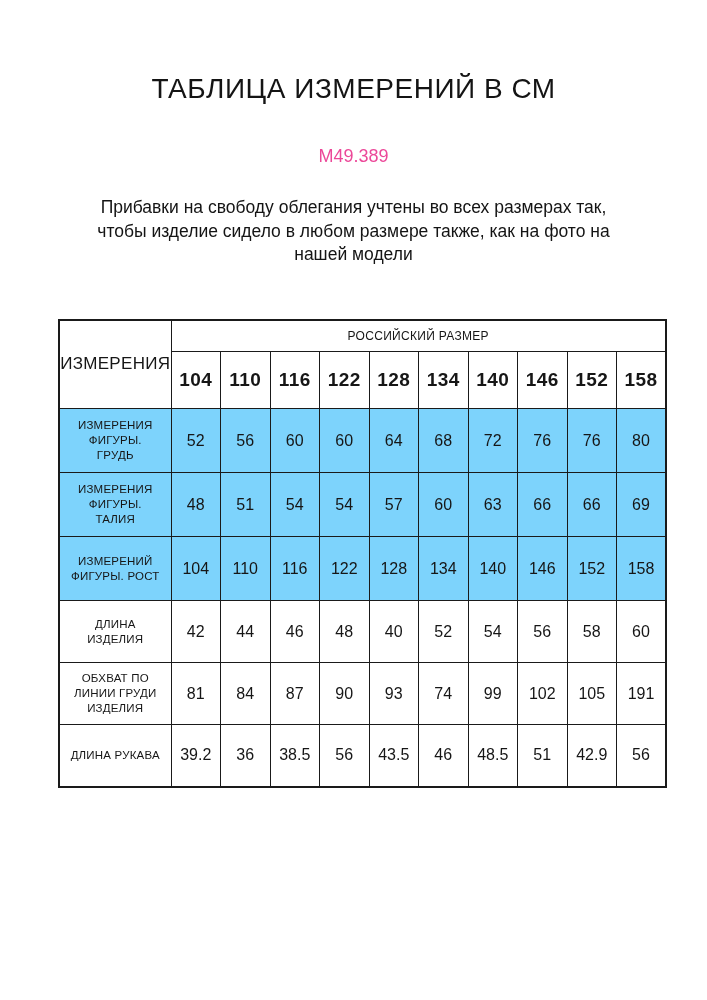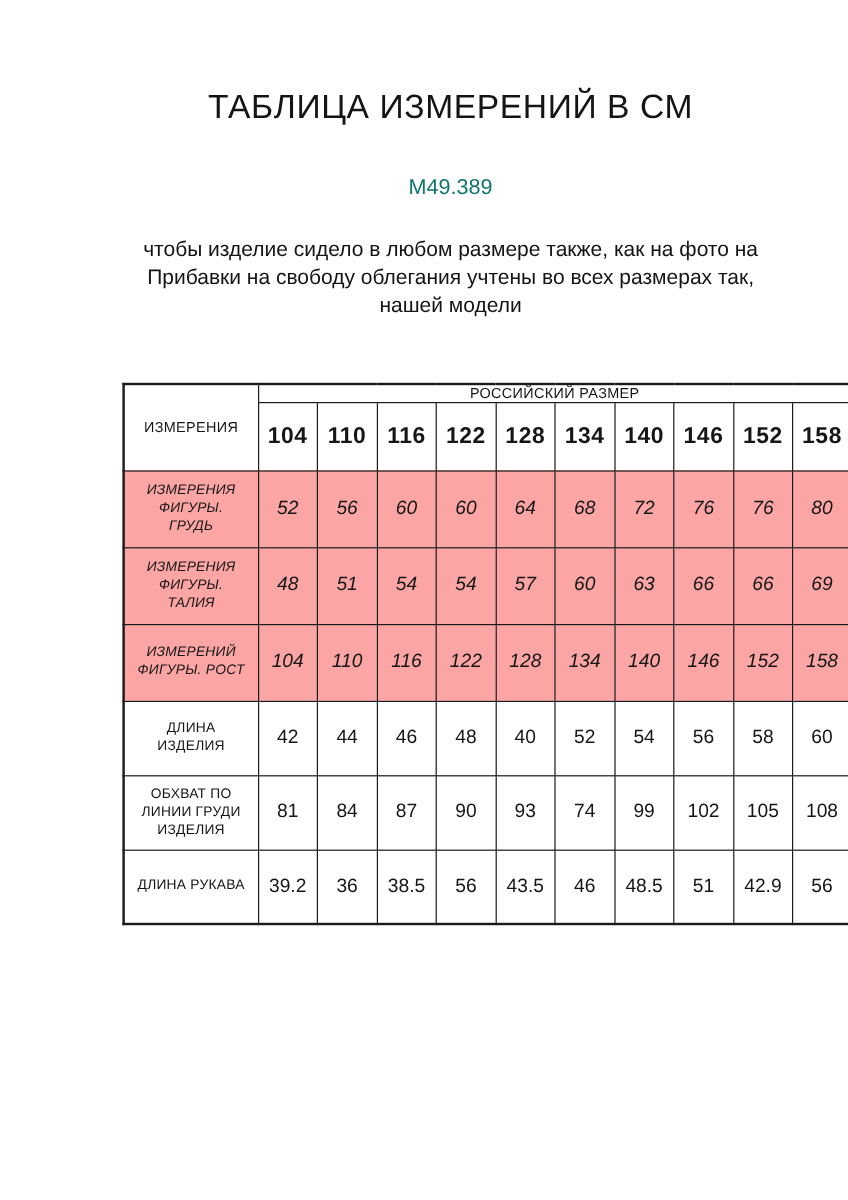--- a/index.html
+++ b/index.html
@@ -9,38 +9,37 @@
     font-family: "Liberation Sans", "DejaVu Sans", sans-serif;
     color: #101010;
     -webkit-font-smoothing: antialiased;
   }
   .page {
     position: relative;
     width: 707px;
     height: 1000px;
     background: #ffffff;
     overflow: hidden;
-    padding-left: 44px;
   }
   .doc-title {
     margin-top: 73px;
     text-align: center;
     font-size: 28px;
     font-weight: 400;
     letter-spacing: 0.5px;
     line-height: 1.15;
     color: #141414;
   }
   .model-code {
     margin-top: 41px;
     text-align: center;
     font-size: 18px;
     font-weight: 400;
     line-height: 21px;
-    color: #0f766e;
+    color: #ec4899;
   }
   .fit-note {
     margin-top: 29px;
     text-align: center;
     font-size: 17.5px;
     line-height: 23.5px;
     color: #141414;
   }
   table.size-table {
     margin: 52px 0 0 58px;
@@ -52,61 +51,60 @@
   table.size-table th,
   table.size-table td {
     border: 1.5px solid #1a1a1a;
     text-align: center;
     vertical-align: middle;
     font-weight: 400;
     color: #161616;
   }
   col.label-col { width: 112px; }
   .corner-header {
-    font-size: 12px;
+    font-size: 17px;
     letter-spacing: 0.3px;
   }
   .group-header {
-    height: 15px;
+    height: 32px;
     font-size: 12px;
     letter-spacing: 0.3px;
   }
   tr.size-row th {
     height: 57px;
     font-size: 19px;
     font-weight: 700;
     letter-spacing: 0.5px;
   }
   tbody tr { height: 64px; }
   tbody tr.product { height: 62px; }
   tbody th.row-label {
     font-size: 11.5px;
     line-height: 15px;
     padding: 4px 9px;
     letter-spacing: 0.2px;
   }
   tbody td { font-size: 16px; }
   tbody tr.figure th,
   tbody tr.figure td {
-    background: #fca5a5;
-    font-style: italic;
+    background: #7dd3fc;
   }
 </style>
 </head>
 <body>
 
 <div class="page">
 
   <h1 class="doc-title">ТАБЛИЦА ИЗМЕРЕНИЙ В СМ</h1>
 
   <div class="model-code">М49.389</div>
 
   <div class="fit-note">
+    <div>Прибавки на свободу облегания учтены во всех размерах так,</div>
     <div>чтобы изделие сидело в любом размере также, как на фото на</div>
-    <div>Прибавки на свободу облегания учтены во всех размерах так,</div>
     <div>нашей модели</div>
   </div>
 
   <table class="size-table">
     <colgroup id="table-cols">
       <col class="label-col">
     <col class="size-col">
         <col class="size-col">
         <col class="size-col">
         <col class="size-col">
@@ -192,21 +190,21 @@
           <th class="row-label">ОБХВАТ ПО ЛИНИИ ГРУДИ ИЗДЕЛИЯ</th>
           <td>81</td>
           <td>84</td>
           <td>87</td>
           <td>90</td>
           <td>93</td>
           <td>74</td>
           <td>99</td>
           <td>102</td>
           <td>105</td>
-          <td>108</td>
+          <td>191</td>
         </tr>
         <tr class="product">
           <th class="row-label">ДЛИНА РУКАВА</th>
           <td>39.2</td>
           <td>36</td>
           <td>38.5</td>
           <td>56</td>
           <td>43.5</td>
           <td>46</td>
           <td>48.5</td>

